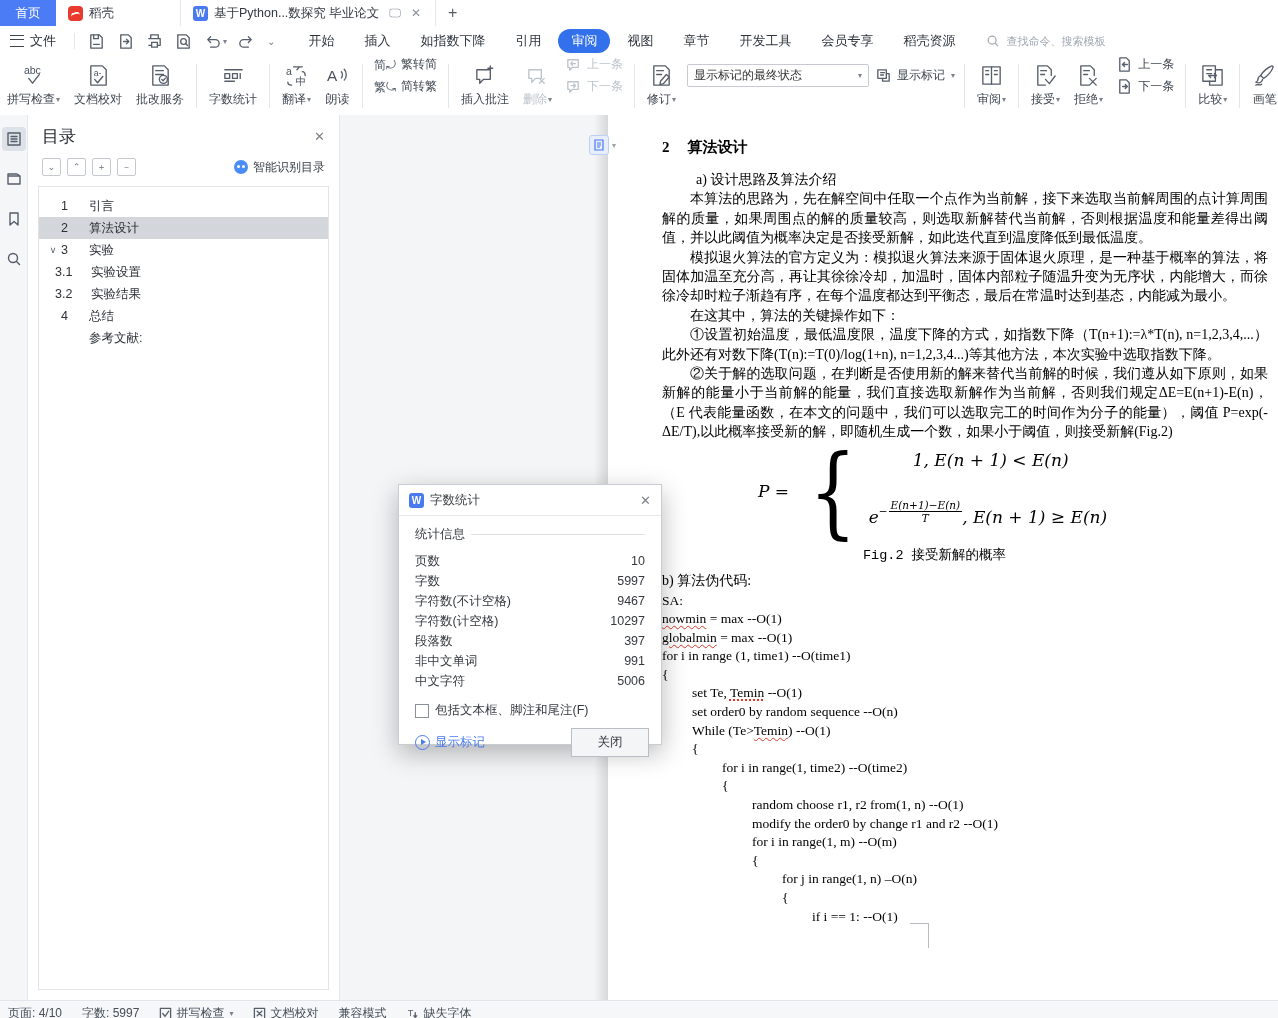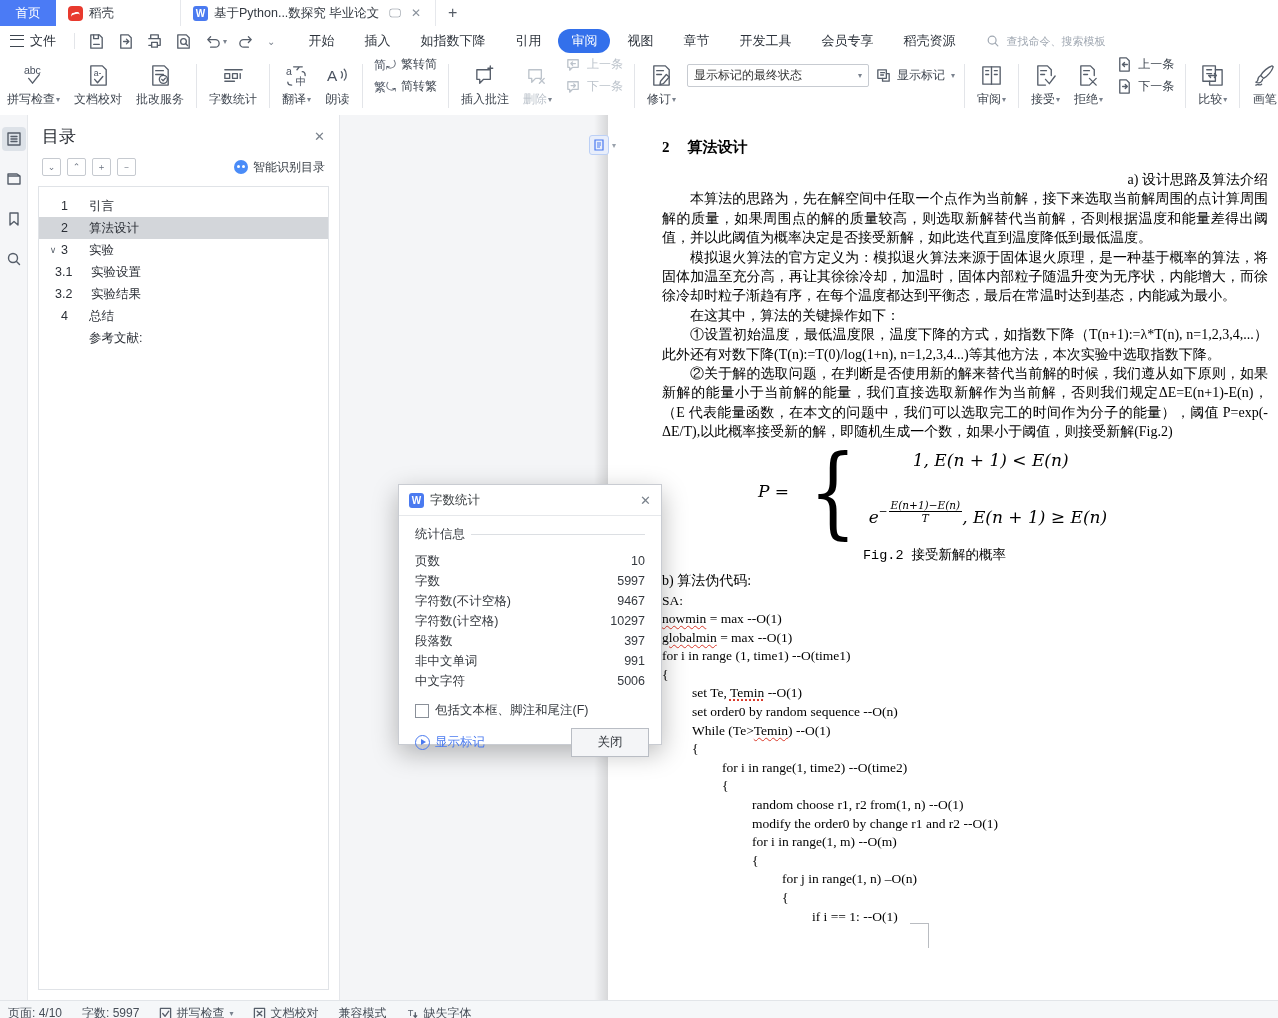--- a/index.html
+++ b/index.html
@@ -93,21 +93,21 @@
         display:flex;align-items:center;justify-content:center}
   .pfloat .pf-ic svg{width:12px;height:12px}
   .pf-car{font-size:8px;color:#9aa2ac}
   .cornermark{position:absolute;width:18px;height:24px}
   .cm-l{left:302px;top:808px;border-top:1px solid #b9bcc1;border-right:1px solid #b9bcc1}
 
   .doc-text{position:absolute;left:54px;top:22px;width:606px;color:#000;
             font-family:"Liberation Serif","DejaVu Serif",serif;font-size:14px;line-height:19.4px;text-align:justify}
   .d-h2{font-size:15px;font-weight:bold;line-height:20px;margin-bottom:13px;text-align:left}
   .d-h2 .hn{margin-right:18px}
-  .d-sub{margin-left:24px;margin-bottom:0;text-align:right}
+  .d-sub{margin-left:34px;margin-bottom:0;text-align:left}
   .ind{text-indent:2em}
   .formula{display:flex;align-items:center;margin:4px 0 0 96px;
            font-family:"DejaVu Serif",serif;font-style:italic;font-size:17px;text-align:left}
   .f-brace{font-style:normal;font-size:100px;font-weight:100;line-height:0.92;margin:0 4px 0 12px;
            transform:scaleX(.75);color:#000}
   .f-cases{display:flex;flex-direction:column;gap:36px}
   .f-row1{margin-left:44px}
   .f-sup{display:inline-flex;align-items:center;font-size:10.5px;transform:translateY(-8px);font-style:italic}
   .f-frac{display:inline-flex;flex-direction:column;align-items:center;line-height:1.15;margin-left:1px}
   .f-num{border-bottom:1px solid #000;padding:0 2px}

